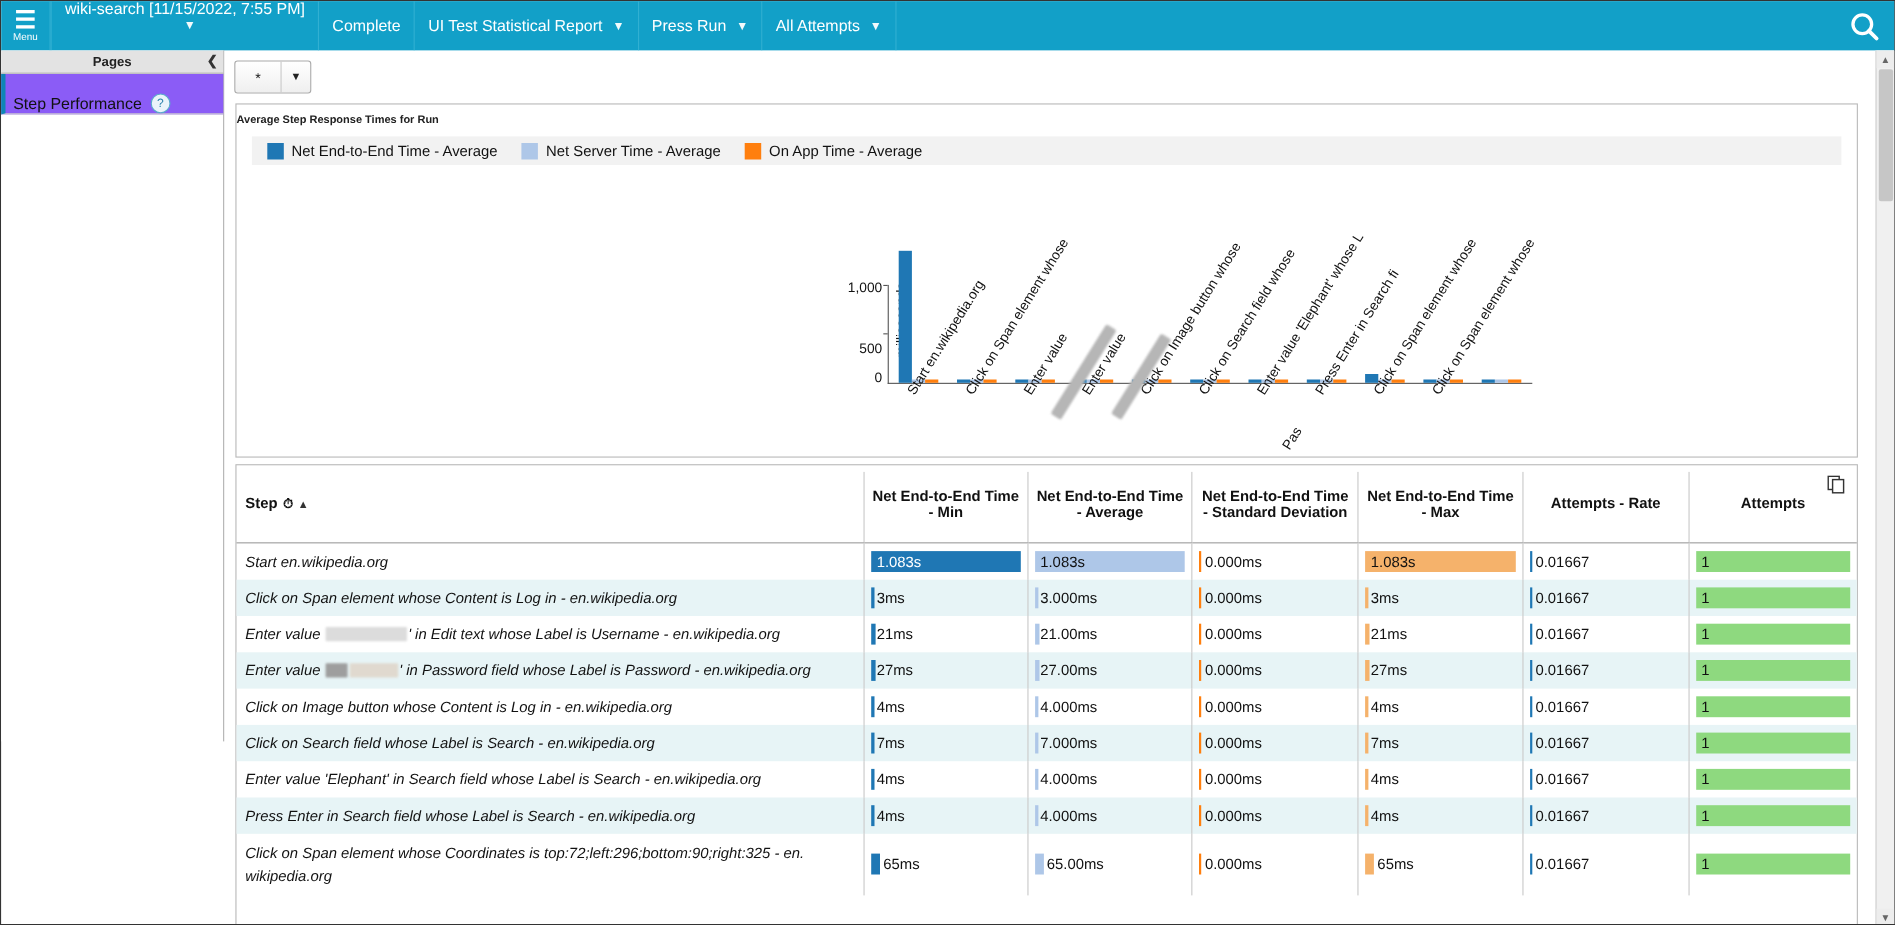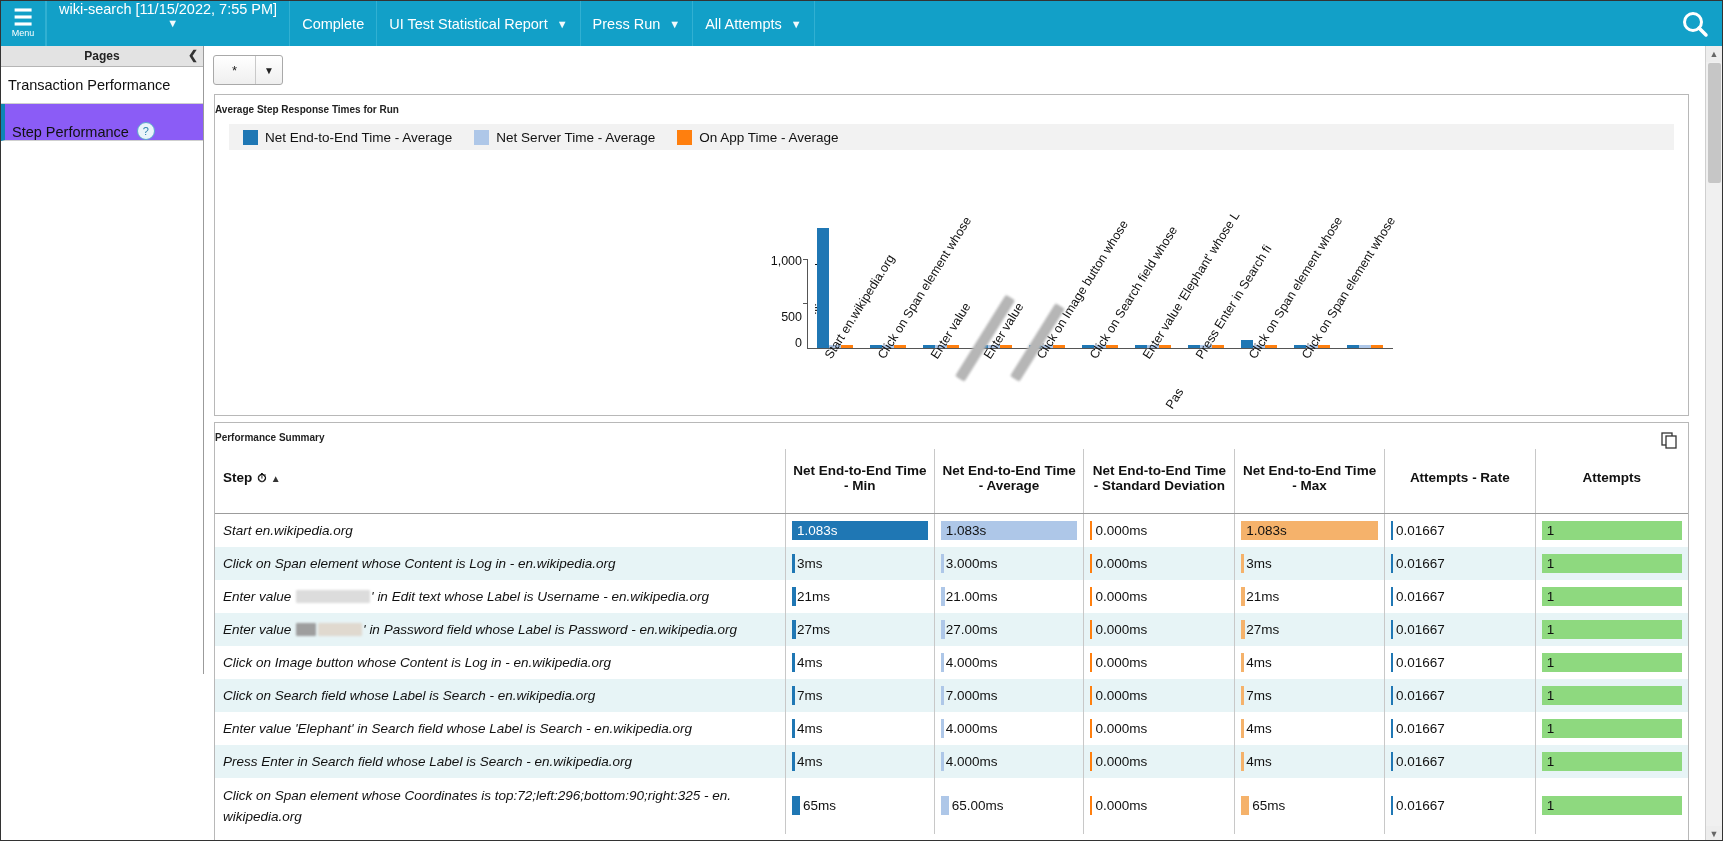--- a/index.html
+++ b/index.html
@@ -430,23 +430,20 @@
     </div>
   </div>
 
   <div class="left-panel">
     <div class="pages-header">
       <span>Pages</span>
       <span class="pages-collapse">❮</span>
     </div>
 
 
-    <div class="page-item">
-      <span>Transaction Performance</span>
-    </div>
 
     <div class="page-item selected">
       <span>Step Performance</span>
       <span class="help-badge">?</span>
     </div>
   </div>
 
   <div class="content">
 
     <div class="filter-row">
@@ -544,21 +541,20 @@
         <div class="xlabel" style="left:1031px; top:195px;">Click on Span element whose</div>
         <div class="xlabel" style="left:1084px; top:195px;">Click on Span element whose</div>
         <div class="xlabel" style="left:948px; top:245px;">Pas</div>
 
         <div class="blur-bar" style="left:740px; top:217px; width:96px; height:11px;"></div>
         <div class="blur-bar" style="left:795px; top:217px; width:86px; height:11px;"></div>
       </div>
     </div>
 
     <div class="panel" id="summary-panel">
-      <div class="panel-title">Performance Summary</div>
       <div class="copy-icon">
         <svg width="17" height="17" viewBox="0 0 17 17">
           <rect x="1" y="1" width="10" height="12" fill="none" stroke="#333" stroke-width="1.3"></rect>
           <rect x="5" y="4" width="10" height="12" fill="#fff" stroke="#333" stroke-width="1.3"></rect>
         </svg>
       </div>
 
       <table class="summary">
         <colgroup>
           <col style="width:560px">

